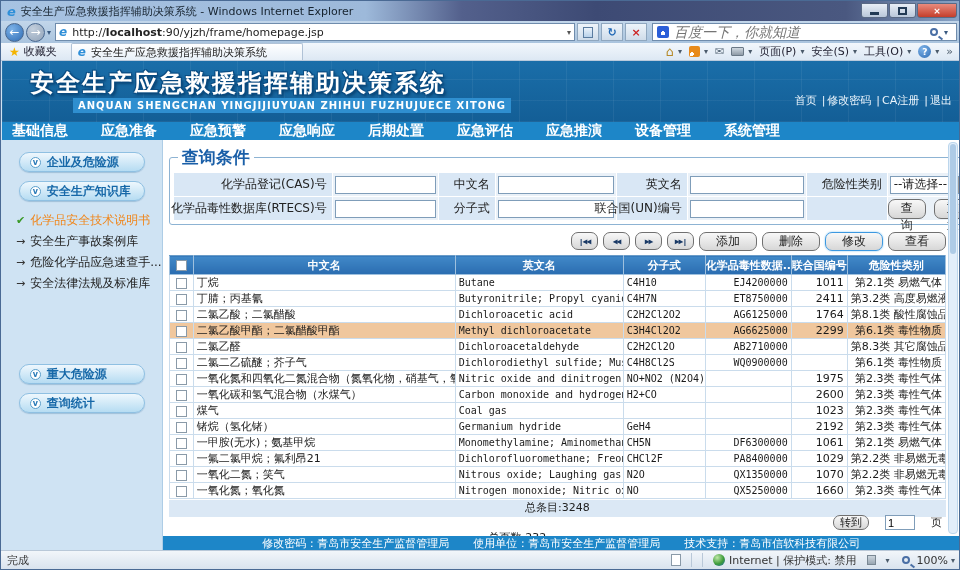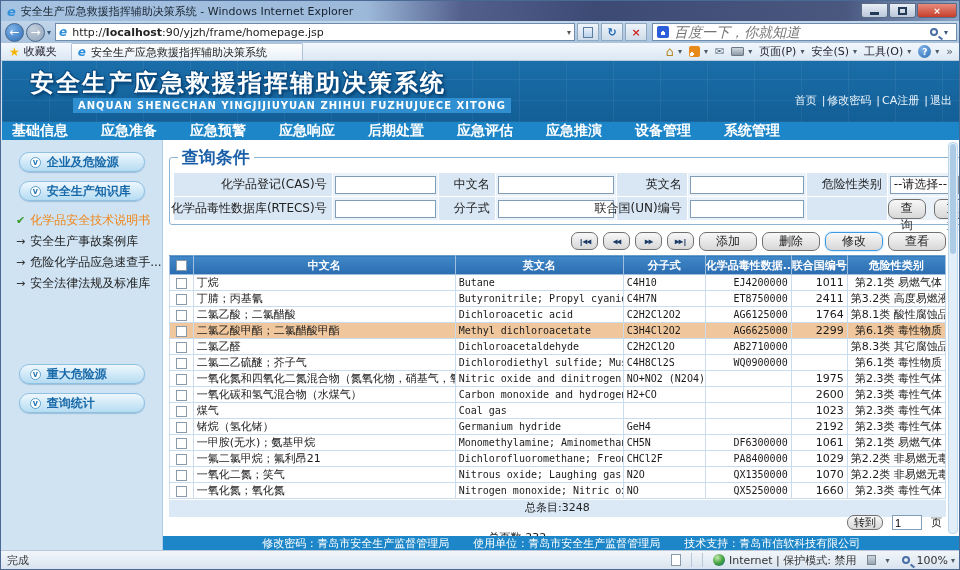--- a/index.html
+++ b/index.html
@@ -131,21 +131,21 @@
     height:19px; border:1px solid #9ec0de; border-top:1px solid #6a9cc8; white-space:nowrap; overflow:hidden; }
   table.grid td { height:16px; font-size:11px; color:#1a1a1a; border:1px solid #cadcec;
     white-space:nowrap; overflow:hidden; padding:0 3px; }
   table.grid td.en, table.grid td.formula, table.grid td.rtecs { font-family:"DejaVu Sans Mono", monospace; font-size:10px; }
   table.grid td.rtecs, table.grid td.un, table.grid td.cls { text-align:right; }
   table.grid tr.selected td { background:#f0c79d; }
   .cbx { width:11px; height:11px; border:1px solid #8a9aa8; background:#fff; display:inline-block; vertical-align:middle; }
 
   .grid-footer { display:flex; align-items:center; height:17px; background:#dbe8f5; font-size:11px;
     color:#222; margin-top:1px; padding:0 4px;flex-direction:column; }
-  .goto-group { margin-left:auto; display:flex; align-items:center; gap:9px; }
+  .goto-group { margin-left:auto; display:flex; align-items:center; gap:16px; }
   .goto-btn { height:15px; padding:0 6px; font-size:11px; line-height:12px; }
   .goto-input { width:30px; height:15px; border:1px solid #7f9db9; font-size:11px; padding:0 2px; }
   .total-pages { margin:0 150px 0 70px; }
 
   .page-footer { position:absolute; left:0; right:0; bottom:0; height:14px; background:#1d86c8;
     display:flex; align-items:center; justify-content:center; gap:24px; font-size:11px; color:#fff; }
 
   
   .statusbar { position:absolute; left:0; top:549px; width:960px; height:19px;
     background:linear-gradient(#f2f6fa,#d9e3ee); border-top:1px solid #b9c8d8;

